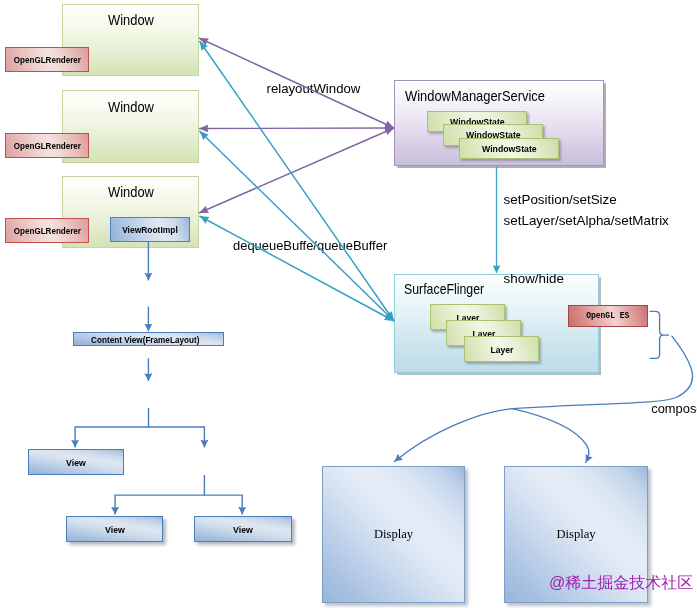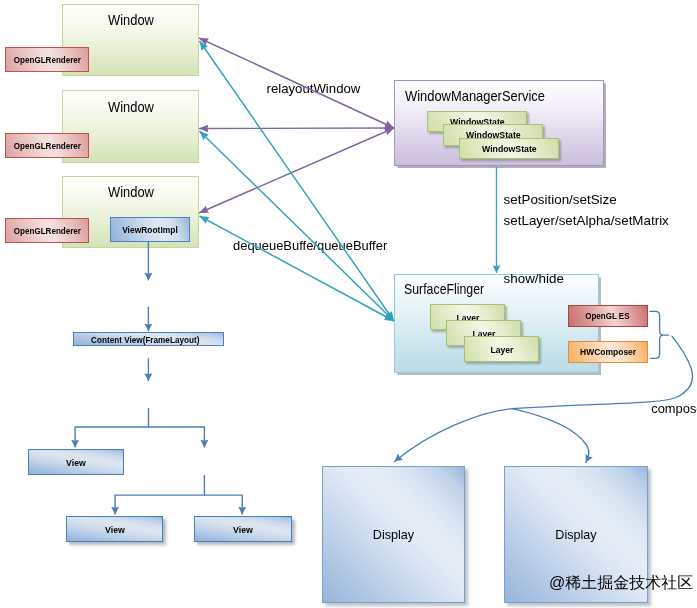--- a/index.html
+++ b/index.html
@@ -42,36 +42,36 @@
       align-items:flex-start;justify-content:flex-start;}
 
   .sect-title{position:absolute;}
 
   
   .chip-g{border:1px solid #a7c272;
           background:linear-gradient(68deg,#cfdfa8 0%,#dde8c0 18%,#ecf2d9 38%,#f3f7e7 50%,#e9f0d5 68%,#d8e4b9 88%,#cfdda9 100%);
           box-shadow:2px 2px 2px rgba(96,100,92,.45);text-align:center;}
 
   .ogl{border:1px solid #a94442;
-       background:linear-gradient(74deg,#c9706e 0%,#d58a88 18%,#e9b6b3 42%,#f2d4d1 56%,#e0a19f 78%,#c9716f 100%);}
+       background:linear-gradient(74deg,#c9706e 0%,#d58a88 18%,#e9b6b3 42%,#f2d4d1 56%,#e0a19f 78%,#c9716f 100%);font-family:Liberation Mono, monospace;}
   .hwc{border:1px solid #e08b3e;
        background:linear-gradient(74deg,#f9ae64 0%,#fbc288 18%,#fdddbe 42%,#fdeadb 56%,#fbd0a5 78%,#f8ad62 100%);}
 
   
   .fbox{border:1px solid #4a7ebb;
         background:linear-gradient(9.8deg,#95b2d8 0%,#9cb8db 8%,#b2c8e4 24%,#cbd9ec 42%,#dae3ef 56%,#dde5f0 66%,#cfdcec 78%,#b3c9e4 92%,#96b3d8 100%);}
   .fbox.sh{box-shadow:3px 3px 3px rgba(120,132,148,.55);}
 
   
   .disp{border:1px solid #7d9fc7;
         background:linear-gradient(44.2deg,#97b5db 0%,#a6c0e0 12%,#bdd0e9 28%,#d4e0f1 44%,#e2eaf6 56%,#e6edf7 64%,#dbe6f3 76%,#c1d3ea 90%,#9ab7dc 100%);
-        box-shadow:3px 3px 3px rgba(124,136,152,.5);}
+        box-shadow:3px 3px 3px rgba(124,136,152,.5);font-family:Liberation Serif, serif;}
 
   .lbl{position:absolute;white-space:pre;color:#000;font-size:13.4px;line-height:1;}
-  .wm{position:absolute;color:#000000;white-space:pre;font-size:16px;}
+  .wm{position:absolute;color:#a21caf;white-space:pre;font-size:16px;}
 </style>
 </head>
 <body>
 
 <div id="stage">
 
   <div class="box win" style="left:62px;top:4px;width:137px;height:72px;"></div>
   <div class="box win" style="left:62px;top:90px;width:137px;height:73px;"></div>
   <div class="box win" style="left:62px;top:176px;width:137px;height:72px;"></div>
 
@@ -114,23 +114,20 @@
   </div>
   <div class="box chip-g" style="left:446px;top:320px;width:75px;height:26px;">
     <span class="t-chip" style="transform:scaleX(.885)">Layer</span>
   </div>
   <div class="box chip-g" style="left:464px;top:336px;width:75px;height:26px;">
     <span class="t-chip" style="transform:scaleX(.885)">Layer</span>
   </div>
 
   <div class="box ogl" style="left:567.8px;top:304.9px;width:79.8px;height:22.2px;">
     <span class="t-chip" style="font-size:8.8px;transform:scaleX(.91)">OpenGL ES</span>
-  </div>
-  <div class="box hwc" style="left:567.8px;top:341.1px;width:79.8px;height:22.2px;">
-    <span class="t-chip" style="font-size:8.8px;transform:scaleX(.965)">HWComposer</span>
   </div>
 
   <div class="box fbox" style="left:73.2px;top:332px;width:150.6px;height:14px;">
     <span class="t-chip" style="transform:scaleX(.843);margin-right:6.5px">Content View(FrameLayout)</span>
   </div>
   <div class="box fbox" style="left:28px;top:449px;width:96px;height:26px;">
     <span class="t-chip" style="transform:scaleX(.9)">View</span>
   </div>
   <div class="box fbox sh" style="left:66px;top:516px;width:97px;height:26px;">
     <span class="t-chip" style="transform:scaleX(.9)">View</span>

